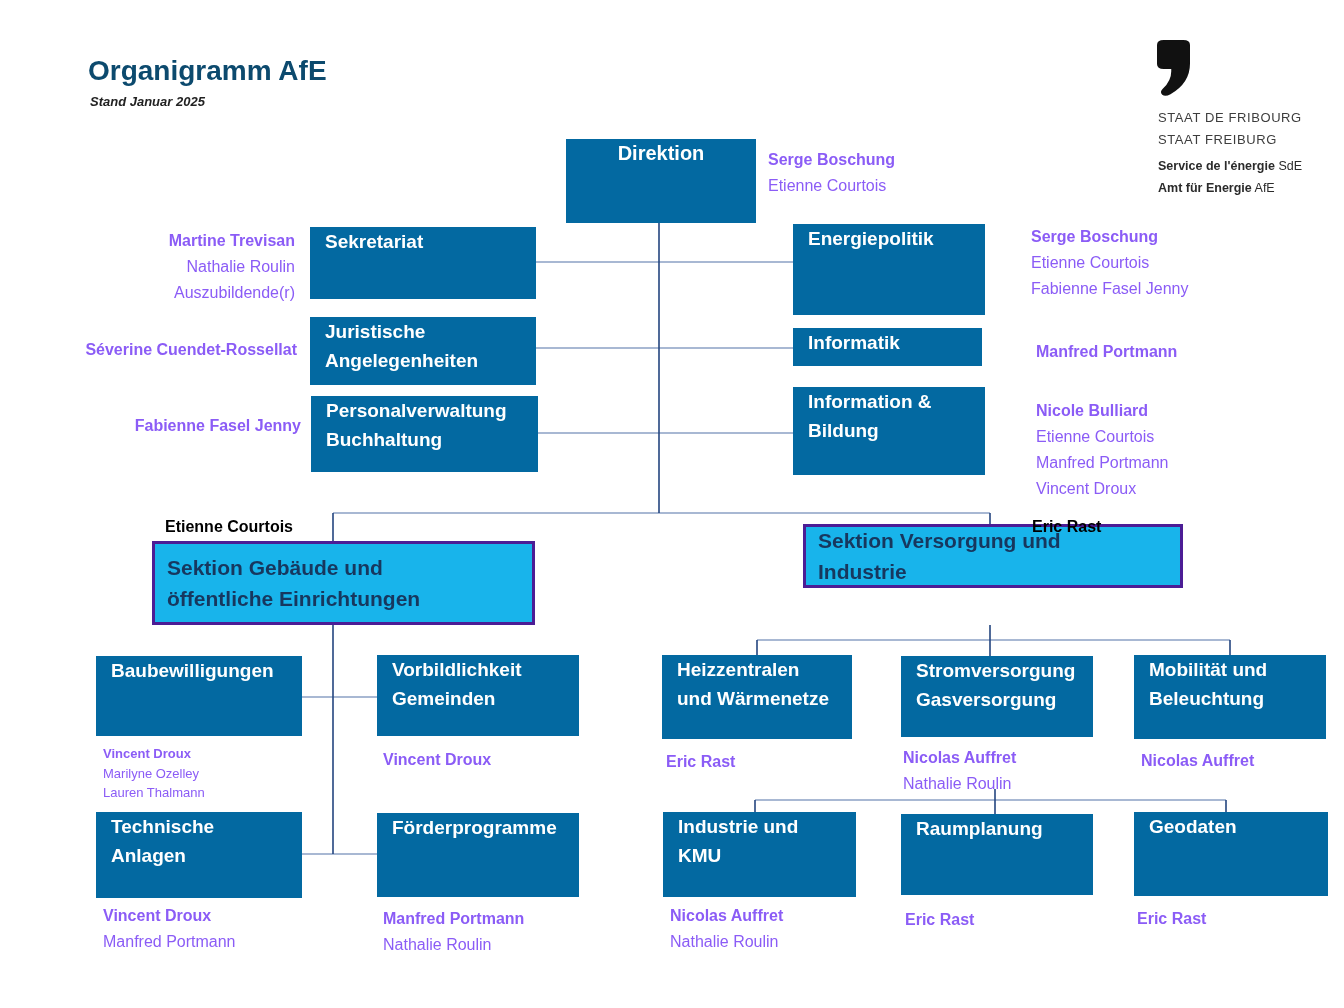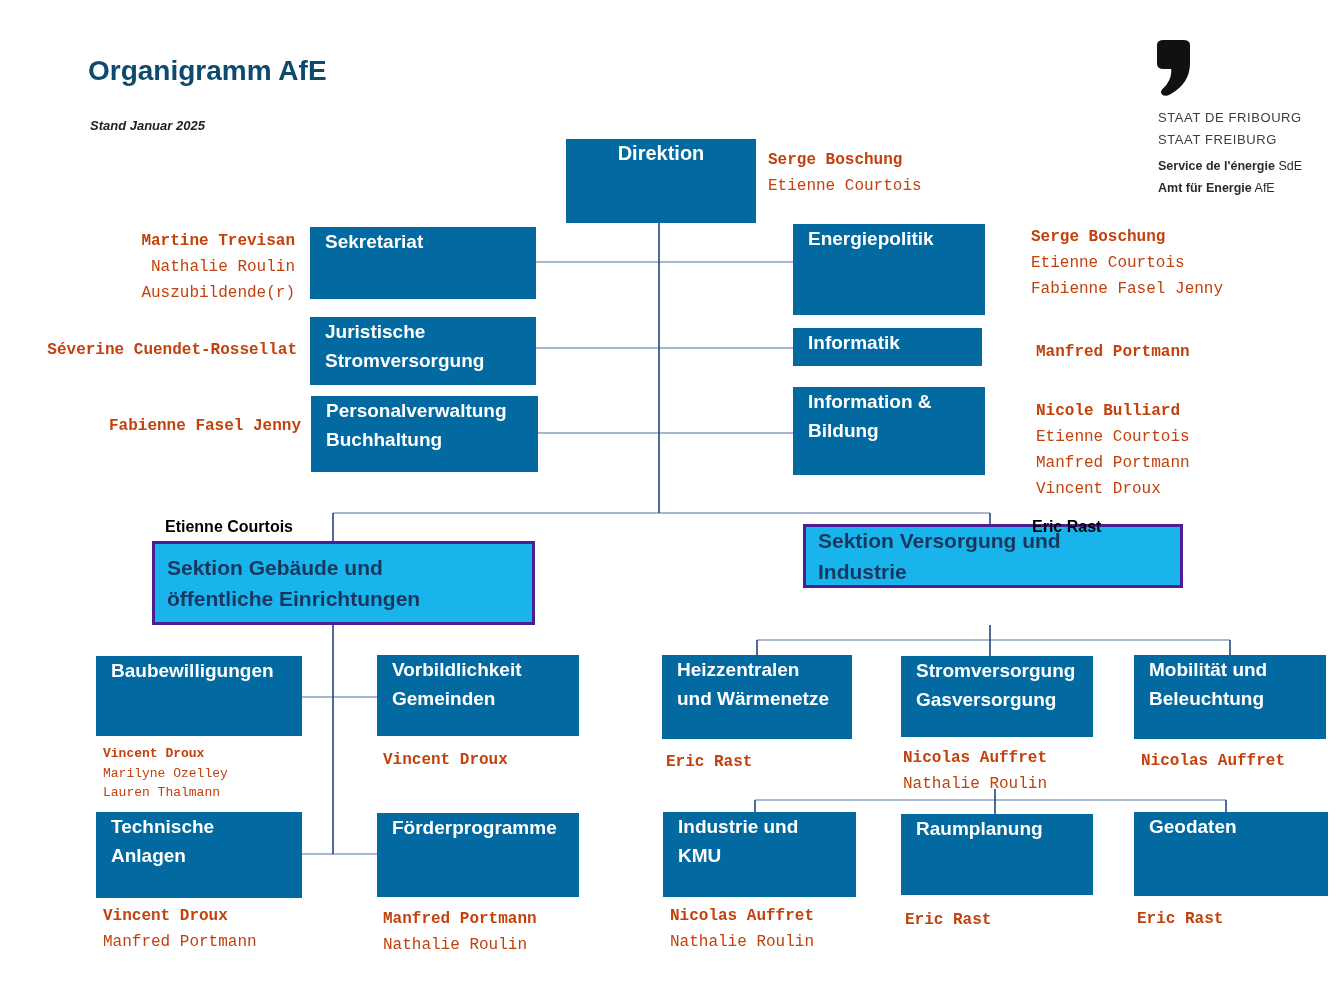--- a/index.html
+++ b/index.html
@@ -1,37 +1,37 @@
 <!DOCTYPE html>
 <html><head>
 <meta charset="utf-8">
 <style>
   html,body{margin:0;padding:0;background:#fff;}
   .canvas{position:relative;width:1344px;height:1008px;background:#fff;overflow:hidden;
           font-family:"Liberation Sans","DejaVu Sans",sans-serif;}
   svg.lines{position:absolute;left:0;top:0;}
   .title{position:absolute;left:88px;top:55px;font-size:28px;font-weight:bold;color:#0c4a6e;}
-  .subtitle{position:absolute;left:90px;top:94px;font-size:13px;font-style:italic;font-weight:bold;color:#222;margin-top:24px;}
+  .subtitle{position:absolute;left:90px;top:94px;font-size:13px;font-style:italic;font-weight:bold;color:#222;}
   
   .logo{position:absolute;left:1157px;top:40px;width:200px;height:165px;}
   .logo .comma{position:absolute;left:0;top:0;}
   .logo .lt{position:absolute;left:1px;font-size:13px;letter-spacing:.6px;color:#3d3d3d;white-space:nowrap;}
   .logo .svc{position:absolute;left:1px;font-size:12.5px;color:#2b2b2b;white-space:nowrap;}
   .logo .svc b{font-weight:bold;}
   
   .node{position:absolute;background:#0369a1;color:#fff;display:flex;align-items:flex-start;
         box-sizing:border-box;padding-left:15px;padding-right:4px;font-weight:bold;}
   .node .label{font-size:19px;line-height:29px;white-space:pre-line;}
   .node.center{justify-content:center;padding-left:0;padding-right:0;}
   .node.center .label{font-size:20px;}
   .section{position:absolute;background:#18B4EB;border:3px solid #4c1d95;box-sizing:border-box;
            display:flex;align-items:center;padding-left:12px;}
   .section .label{font-size:21px;font-weight:bold;line-height:31px;color:#17375E;white-space:pre-line;}
   
-  .names{position:absolute;color:#c2410c;font-family:Liberation Mono, monospace;}
+  .names{position:absolute;color:#8b5cf6;}
   .names .nm{font-size:16px;line-height:26px;white-space:nowrap;}
   .names .nm.bold{font-weight:bold;}
   .names.right{text-align:right;}
   .names.small .nm{font-size:13px;line-height:19.5px;}
   .leader{position:absolute;font-size:16px;font-weight:bold;color:#000;white-space:nowrap;}
 </style>
 </head>
 <body>
 
 <div class="canvas">
@@ -75,21 +75,21 @@
   </div>
 
   <div class="node center" style="left:566px;top:139px;width:190px;height:84px">
     <span class="label">Direktion</span>
   </div>
   <div class="node" style="left:310px;top:227px;width:226px;height:72px">
     <span class="label">Sekretariat</span>
   </div>
   <div class="node" style="left:310px;top:317px;width:226px;height:68px">
     <span class="label">Juristische
-Stromversorgung</span>
+Angelegenheiten</span>
   </div>
   <div class="node" style="left:311px;top:396px;width:227px;height:76px">
     <span class="label">Personalverwaltung
 Buchhaltung</span>
   </div>
   <div class="node" style="left:793px;top:224px;width:192px;height:91px">
     <span class="label">Energiepolitik</span>
   </div>
   <div class="node" style="left:793px;top:328px;width:189px;height:38px">
     <span class="label">Informatik</span>

